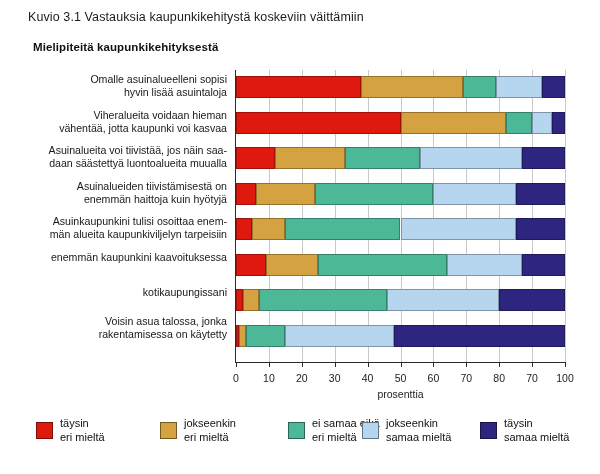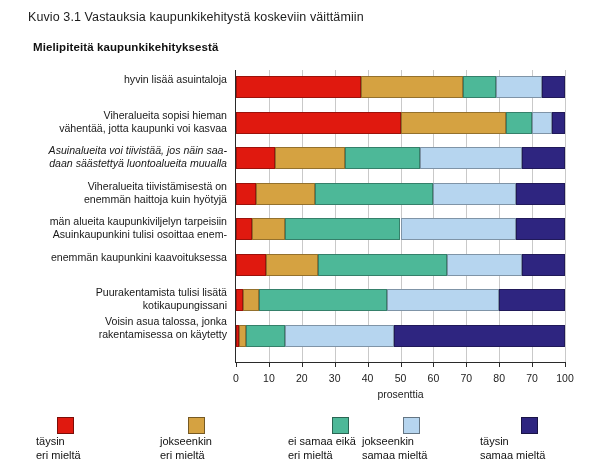--- a/index.html
+++ b/index.html
@@ -127,22 +127,21 @@
     position: absolute;
     left: 0;
     top: 408px;
     width: 600px;
     height: 60px;
   }
   .legend-item {
     position: absolute;
     top: 8px;
     display: flex;
-    align-items: flex-end;
-    flex-direction: column;
+    align-items: center;
   }
   .legend-swatch {
     width: 17px;
     height: 17px;
     box-sizing: border-box;
     border: 1px solid rgba(0,0,0,0.45);
     margin-right: 7px;
     flex: 0 0 auto;
     margin-top: 1px;
   }
@@ -256,43 +255,43 @@
         <div class="tick-mark" style="left: 296.1px;"></div>
         <div class="tick-label" style="left: 296.1px;">70</div>
         <div class="tick-mark" style="left: 329px;"></div>
         <div class="tick-label" style="left: 329px;">100</div>
       </div>
     <div class="x-axis-title">prosenttia</div>
   </div>
 
   <div id="cat-labels">
       <div class="cat-label" style="left: 13px; top: 73px;">
+        <div>Omalle asuinalueelleni sopisi</div>
         <div>hyvin lisää asuintaloja</div>
       </div>
       <div class="cat-label" style="left: 13px; top: 108.5px;">
-        <div>Viheralueita sopisi hieman</div>
+        <div>Viheralueita voidaan hieman</div>
         <div>vähentää, jotta kaupunki voi kasvaa</div>
       </div>
-      <div class="cat-label" style="left: 13px; top: 144px; font-style: italic;">
+      <div class="cat-label" style="left: 13px; top: 144px;">
         <div>Asuinalueita voi tiivistää, jos näin saa-</div>
         <div>daan säästettyä luontoalueita muualla</div>
       </div>
       <div class="cat-label" style="left: 13px; top: 179.5px;">
-        <div>Viheralueita tiivistämisestä on</div>
+        <div>Asuinalueiden tiivistämisestä on</div>
         <div>enemmän haittoja kuin hyötyjä</div>
       </div>
       <div class="cat-label" style="left: 13px; top: 215px;">
+        <div>Asuinkaupunkini tulisi osoittaa enem-</div>
         <div>män alueita kaupunkiviljelyn tarpeisiin</div>
-        <div>Asuinkaupunkini tulisi osoittaa enem-</div>
       </div>
       <div class="cat-label" style="left: 13px; top: 250.5px;">
         <div>enemmän kaupunkini kaavoituksessa</div>
       </div>
       <div class="cat-label" style="left: 13px; top: 286px;">
-        <div>Puurakentamista tulisi lisätä</div>
         <div>kotikaupungissani</div>
       </div>
       <div class="cat-label" style="left: 13px; top: 315px;">
         <div>Voisin asua talossa, jonka</div>
         <div>rakentamisessa on käytetty</div>
       </div>
     </div>
 
   <div id="legend">
       <div class="legend-item" style="left: 36px;">

